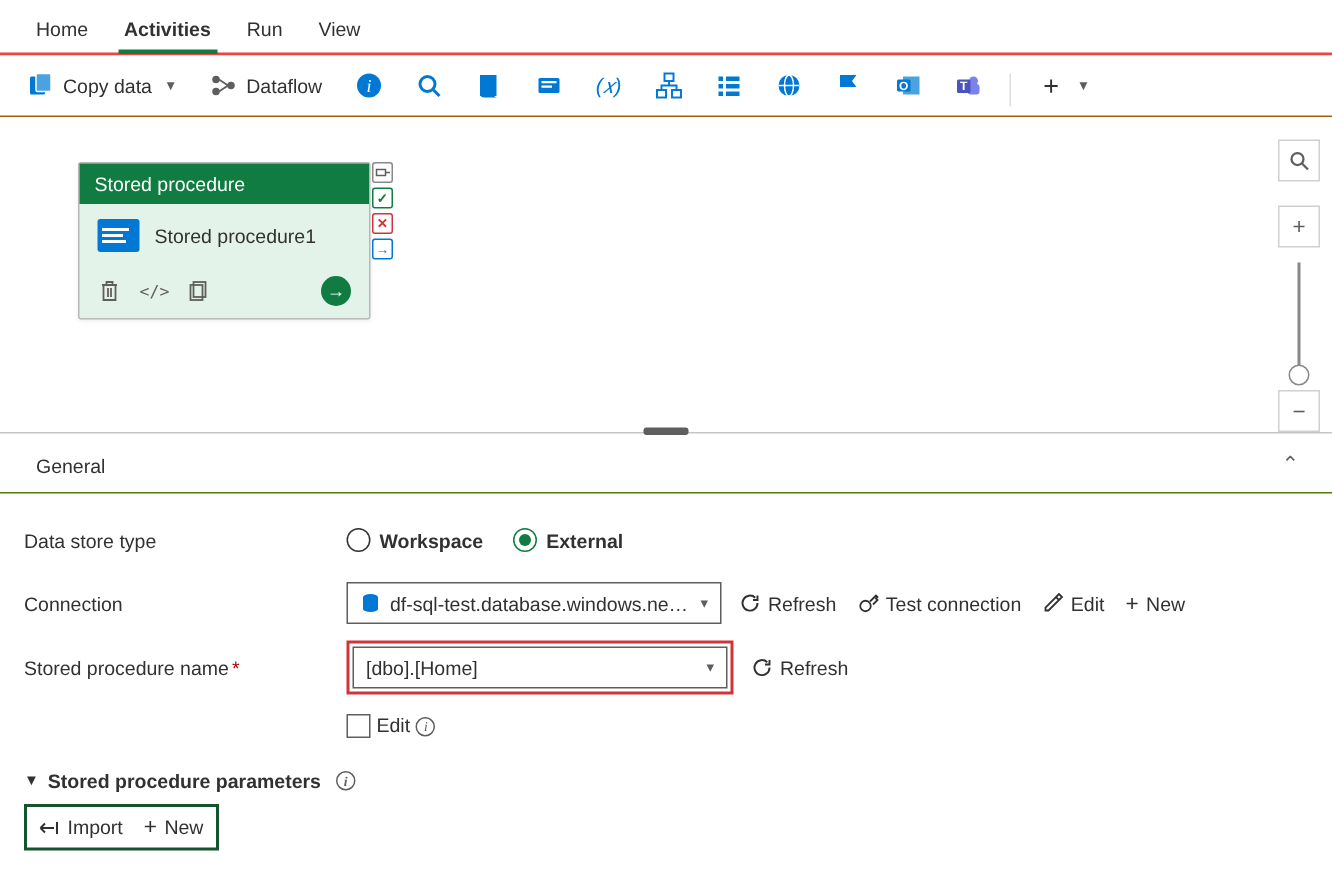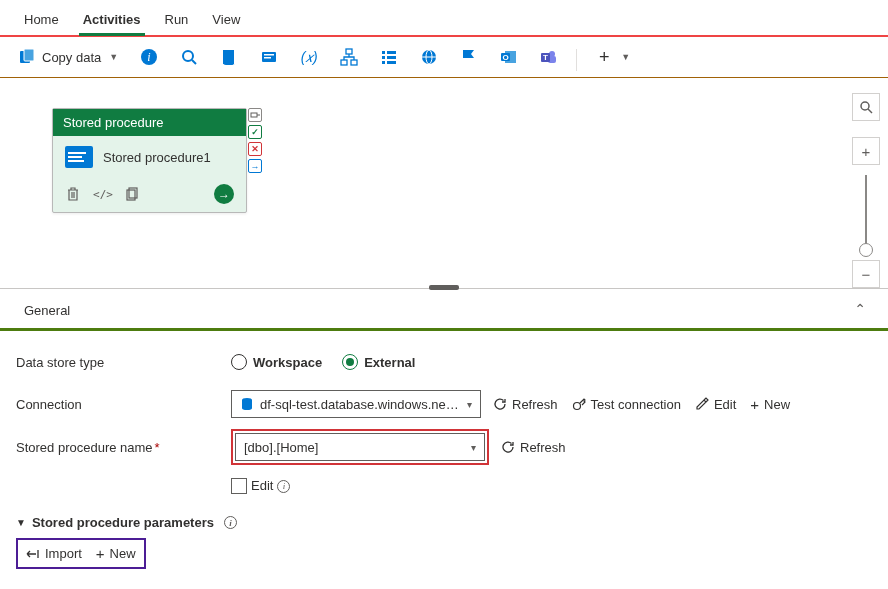--- a/index.html
+++ b/index.html
@@ -36,21 +36,21 @@
   
   
   .canvas-ctrl { position: absolute; right: 8px; top: 95px; display: flex; flex-direction: column; align-items: center; gap: 8px; }
   .cc-btn { width: 28px; height: 28px; border: 1px solid #d2d0ce; background: #fff; display: flex; align-items: center; justify-content: center; cursor: pointer; color: #605e5c; font-size:15px;}
   .cc-track { width: 2px; height: 75px; background: #8a8886; position: relative; margin: 2px 0; }
   .cc-thumb { position: absolute; left: -6px; top: 68px; width: 14px; height: 14px; border: 1px solid #8a8886; border-radius: 50%; background: #fff; }
   .divider-h { border-top: 1px solid #c8c6c4; position:relative;}
   .drag-handle { position:absolute; left:50%; top:-4px; width:30px; height:5px; background:#605e5c; border-radius:2px; transform:translateX(-50%);}
   
   
-  .lower-tabs { display: flex; align-items:flex-start; padding: 8px 14px 0; border-bottom: 3px solid #4d7c0f; }
+  .lower-tabs { display: flex; align-items:flex-start; padding: 8px 14px 0; border-bottom: 1px solid #4d7c0f; }
   .lower-tab { padding: 6px 10px 10px; cursor: pointer; position: relative; margin-right:8px; }
   .lower-tab.active { color: #107c41; font-weight: 600; }
   .lower-tab.active::after { content: ''; position: absolute; left: 4px; right: 4px; bottom: -1px; height: 2px; background: #107c41; }
   .collapse-caret { margin-left:auto; font-size:14px; color:#605e5c; cursor:pointer; padding:4px 8px;}
   
   
   .form { padding: 14px 16px; }
   .form-row { display: flex; align-items: center; min-height: 34px; margin-bottom: 8px; }
   .flabel { width: 215px; flex-shrink: 0; }
   .req { color: #a80000; margin-left: 2px; }
@@ -62,21 +62,21 @@
   .combo { display: flex; align-items: center; gap: 6px; border: 1px solid #605e5c; padding: 4px 8px; width: 250px; height: 28px; cursor: pointer; background:#fff;}
   .combo-hl { border: 2px solid #d13438; padding: 2px; display:inline-block;}
   .combo-text { flex: 1; white-space: nowrap; overflow: hidden; text-overflow: ellipsis; }
   .combo .chev-d { font-size: 10px; color: #605e5c; }
   .actions { display: flex; align-items: flex-end; gap: 14px; margin-left: 12px; }
   .action { display: flex; align-items: center; gap: 5px; cursor: pointer; color: #323130; }
   .action svg, .action .ico { width:14px; height:14px; }
   .checkbox { width: 16px; height: 16px; border: 1px solid #605e5c; display:inline-block; vertical-align:middle; margin-right:4px;}
   .info-circ { display:inline-flex; width:13px; height:13px; border:1px solid #605e5c; border-radius:50%; align-items:center; justify-content:center; font-size:9px; color:#605e5c; margin-left:4px; font-style:italic; font-family:serif;}
   .section-h { display:flex; align-items:center; gap:6px; margin: 12px 0 8px; cursor:pointer; font-weight:600;}
-  .hl-box { border: 2px solid #4c1d95; padding: 6px 8px; display:inline-flex; gap:14px; align-items:center;}
+  .hl-box { border: 2px solid #14532d; padding: 6px 8px; display:inline-flex; gap:14px; align-items:center;}
   .link-btn { display:flex; align-items:center; gap:5px; cursor:pointer; color:#323130;}
   svg { display:block; }
 </style>
 </head>
 <body>
 
 <div class="top-tabs">
   <div class="top-tab">Home</div>
   <div class="top-tab active">Activities</div>
   <div class="top-tab">Run</div>
@@ -86,20 +86,31 @@
 <div class="toolbar">
   <div class="tb-btn">
     <span class="tb-icon">
       <svg width="18" height="18">
           <rect x="2" y="3" width="10" height="12" rx="1" fill="#0078d4"></rect>
           <rect x="6" y="1" width="10" height="12" rx="1" fill="#48a3e0" stroke="#fff" stroke-width="1"></rect>
         </svg>
     </span>
     <span>Copy data</span>
     <span class="chev">▼</span>
+  </div>
+  <div class="tb-btn">
+    <span class="tb-icon">
+      <svg width="18" height="18">
+          <circle cx="4" cy="5" r="2.5" fill="#605e5c"></circle>
+          <circle cx="4" cy="13" r="2.5" fill="#605e5c"></circle>
+          <circle cx="14" cy="9" r="2.5" fill="#605e5c"></circle>
+          <path d="M6 5 L12 9 M6 13 L12 9" stroke="#605e5c" stroke-width="1.2"></path>
+        </svg>
+    </span>
+    <span>Dataflow</span>
   </div>
   <div class="tb-btn">
       <span class="tb-icon">
         <svg width="18" height="18">
           <circle cx="9" cy="9" r="8" fill="#0078d4"></circle>
           <text x="9" y="13" text-anchor="middle" fill="#fff" font-size="12" font-family="serif" font-style="italic">i</text>
         </svg>
       </span>
     </div>
   <div class="tb-btn">

